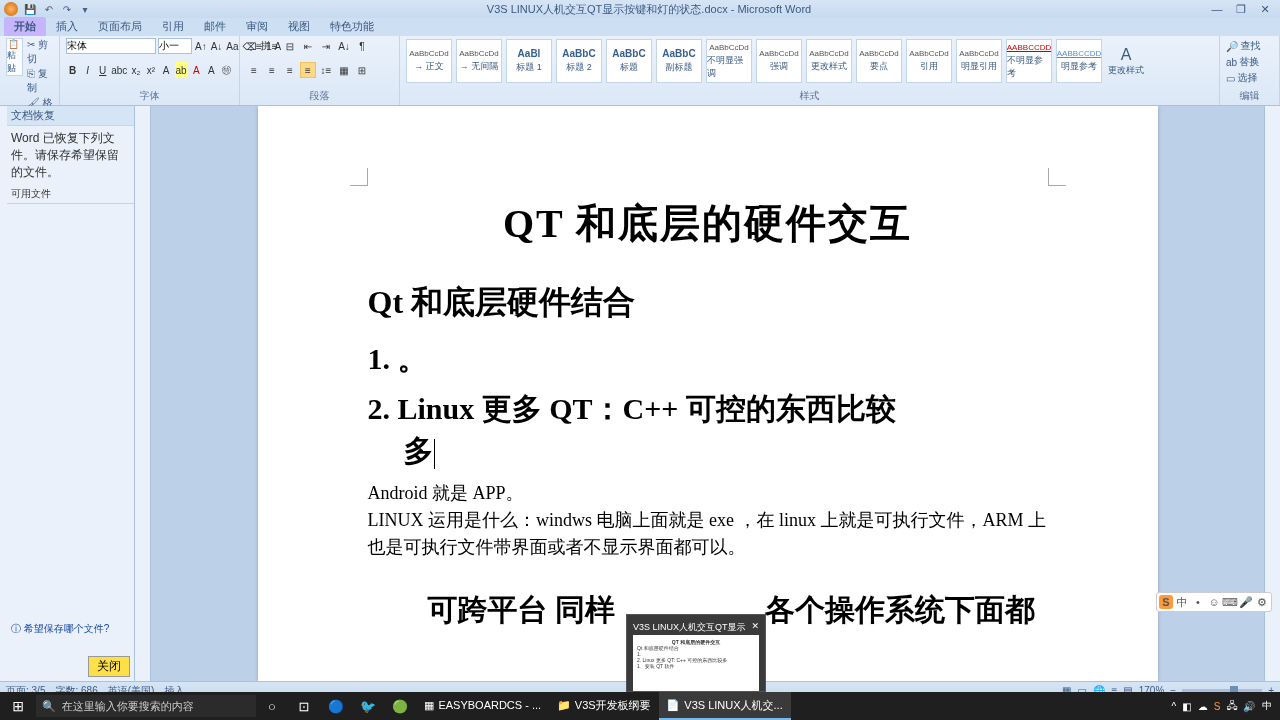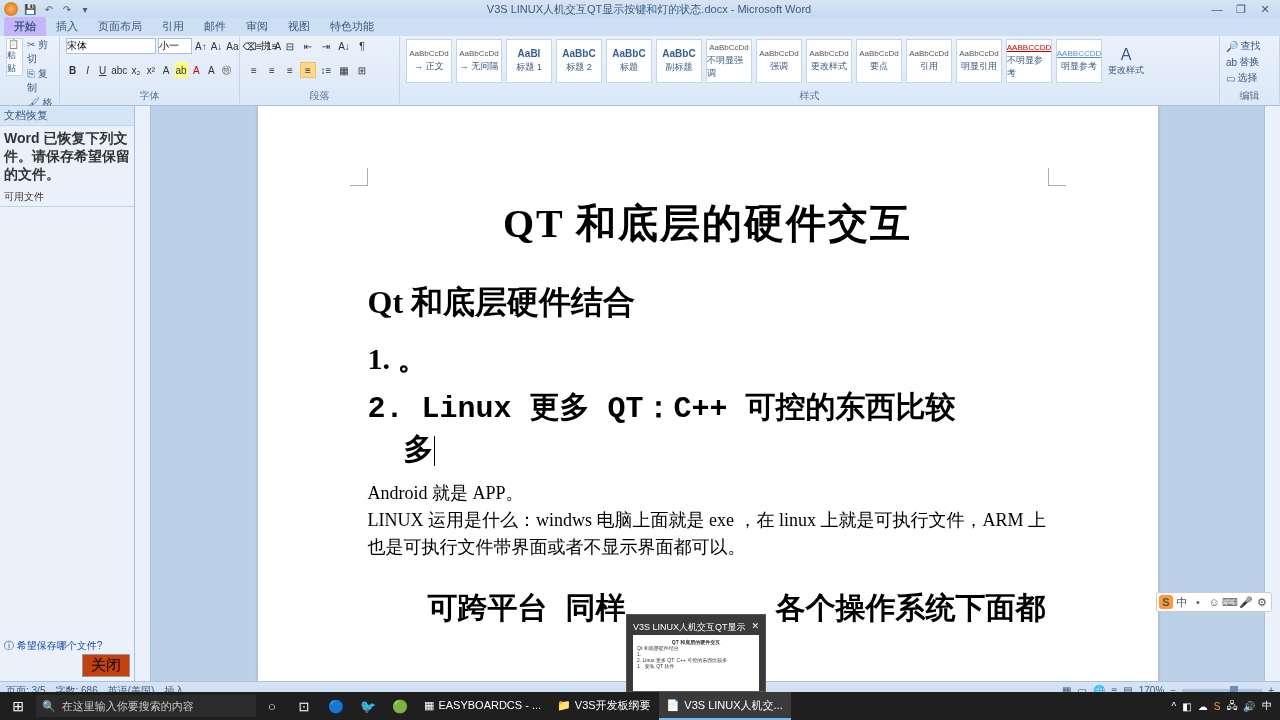--- a/index.html
+++ b/index.html
@@ -34,39 +34,39 @@
 .style-box { width: 46px; height: 44px; border: 1px solid #c3d5ea; background: #fff; display: flex; flex-direction: column; align-items: center; justify-content: center; font-size: 9px; color: #3b5a82; cursor: pointer; }
 .style-box .prev { font-size: 8px; color: #555; margin-bottom: 2px; }
 .style-box.hl1 .prev { color: #365f91; font-weight: bold; font-size: 10px; }
 .style-box.hl2 .prev { color: #c00; text-decoration: underline; }
 .style-box.hl3 .prev { color: #548dd4; text-decoration: underline; }
 .change-style { width: 40px; height: 44px; display: flex; flex-direction: column; align-items: center; justify-content: center; font-size: 9px; color: #3b5a82; }
 .edit-group { width: 60px; }
 .edit-group .ebtn { font-size: 10px; color: #3b5a82; display: flex; align-items: center; gap: 2px; padding: 1px 0; }
 
 .workspace { display: flex; height: 575px; background: #bcd0e8; }
-.recovery-pane { width: 135px; background: #eaf1fb; border-right: 1px solid #a9c1de; display: flex; flex-direction: column; font-size: 11px; }
+.recovery-pane { width: 135px; background: #eaf1fb; border-right: 1px solid #a9c1de; display: flex; flex-direction: column; font-size: 11px; padding-left: 7px; }
 .recovery-pane .hdr { background: #d6e5f5; padding: 2px 4px; color: #3b5a82; font-size: 11px; border-bottom: 1px solid #c3d5ea; }
-.recovery-pane .msg { padding: 4px; font-size: 14px; color: #333; font-weight: bold; }
+.recovery-pane .msg { padding: 4px; font-size: 12px; color: #333; }
 .recovery-pane .subhdr { padding: 2px 4px; font-size: 10px; color: #333; border-bottom: 1px solid #c3d5ea; }
 .recovery-pane .file-item { padding: 4px; font-size: 10px; color: #333; border-bottom: 1px solid #eee; margin: 2px; }
 .recovery-pane .file-item .fname { color: #1a4aa0; }
 .recovery-pane .footer { margin-top: auto; padding: 4px; }
 .recovery-pane .footer .q { font-size: 10px; color: #1a4aa0; }
-.recovery-pane .footer button { float: right; font-size: 15px; padding: 1px 8px; margin-top: 1px; border: 1px solid #999; background: #c2410c; }
+.recovery-pane .footer button { float: right; font-size: 12px; padding: 1px 8px; margin-top: 20px; border: 1px solid #999; background: #fde047; }
 
 .doc-area { flex: 1; display: flex; justify-content: center; overflow: hidden; position: relative; }
 .page { width: 900px; background: #fff; margin-top: 0; box-shadow: 0 0 4px rgba(0,0,0,0.2); padding: 90px 110px 20px 110px; font-family: "SimSun", serif; color: #000; position: relative; }
 .crop-tl, .crop-tr { position: absolute; width: 18px; height: 18px; border-color: #aaa; }
 .crop-tl { top: 62px; left: 92px; border-left: 1px solid #aaa; border-top: 1px solid #aaa; transform: rotate(180deg); }
 .crop-tr { top: 62px; right: 92px; border-right: 1px solid #aaa; border-top: 1px solid #aaa; transform: rotate(180deg); }
 .page h1 { font-size: 40px; font-weight: bold; text-align: center; margin-bottom: 30px; font-family: "Microsoft YaHei"; letter-spacing: 2px; }
 .page h2 { font-size: 32px; font-weight: bold; margin: 14px 0; font-family: "Microsoft YaHei"; }
 .page .n1 { font-size: 30px; font-weight: bold; margin: 8px 0; font-family: "Microsoft YaHei"; }
-.page .n2 { font-size: 30px; font-weight: bold; margin: 8px 0; font-family: Liberation Mono, monospace; line-height: 1.4; }
+.page .n2 { font-size: 30px; font-weight: bold; margin: 8px 0; font-family: Liberation Serif, serif; line-height: 1.4; }
 .page .indent { padding-left: 36px; display: block; }
 .page p { font-size: 18px; line-height: 1.5; font-family: "SimSun"; }
 .cursor { display: inline-block; width: 1px; height: 30px; background: #000; vertical-align: middle; animation: blink 1s infinite; }
 @keyframes blink { 50% { opacity: 0; } }
 
 .ruler-v { width: 16px; background: #eaf1fb; border-right: 1px solid #a9c1de; }
 .scroll-v { width: 16px; background: #eaf1fb; border-left: 1px solid #a9c1de; }
 
 .statusbar { height: 18px; background: linear-gradient(#d6e5f5,#c8daf0); border-top: 1px solid #a9c1de; display: flex; align-items: center; font-size: 10px; color: #3b5a82; padding: 0 6px; gap: 10px; }
 .statusbar .right { margin-left: auto; display: flex; align-items: center; gap: 6px; }

